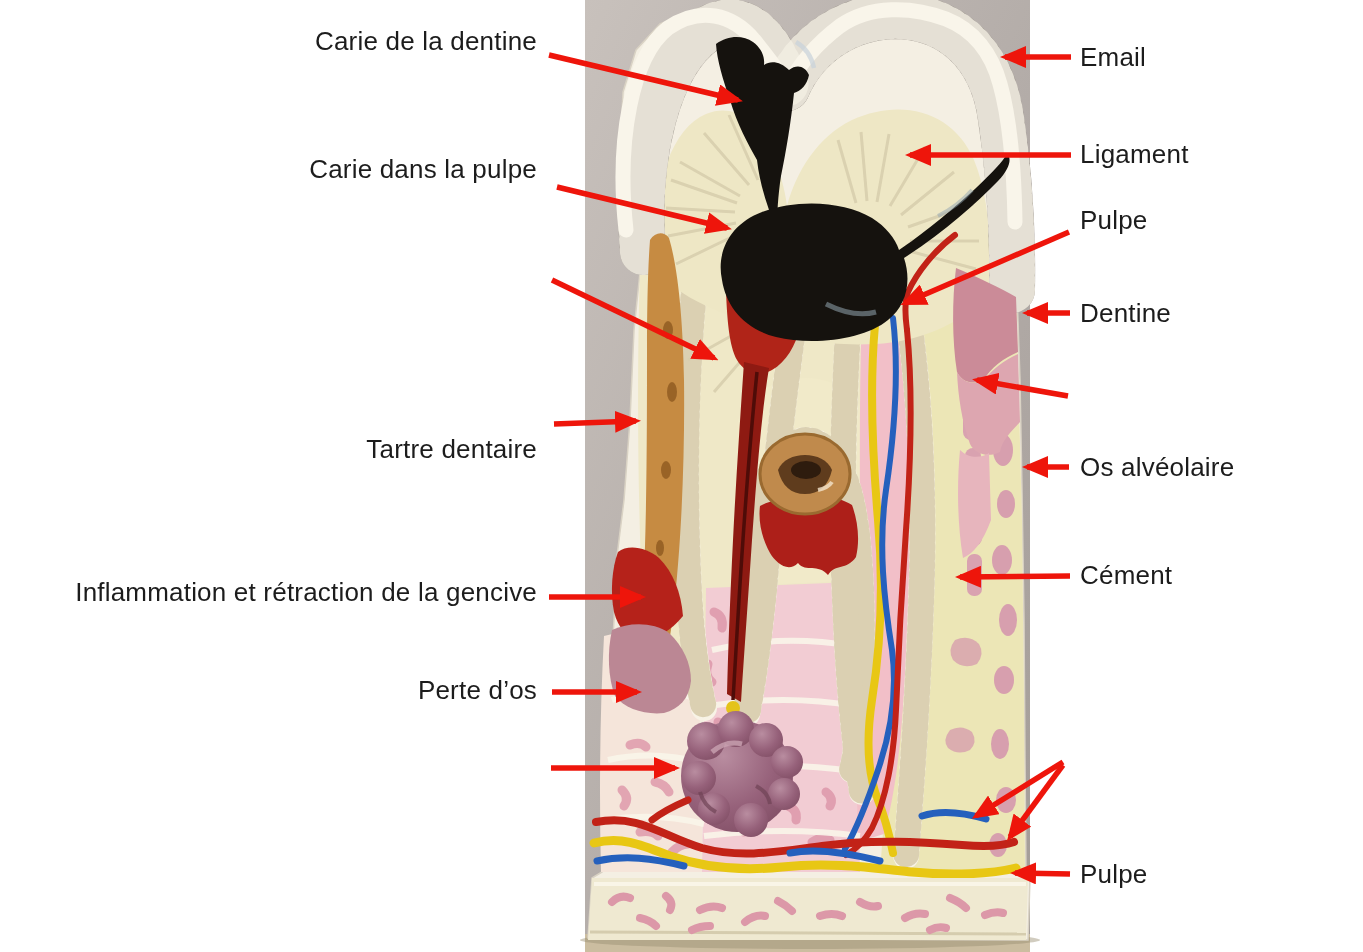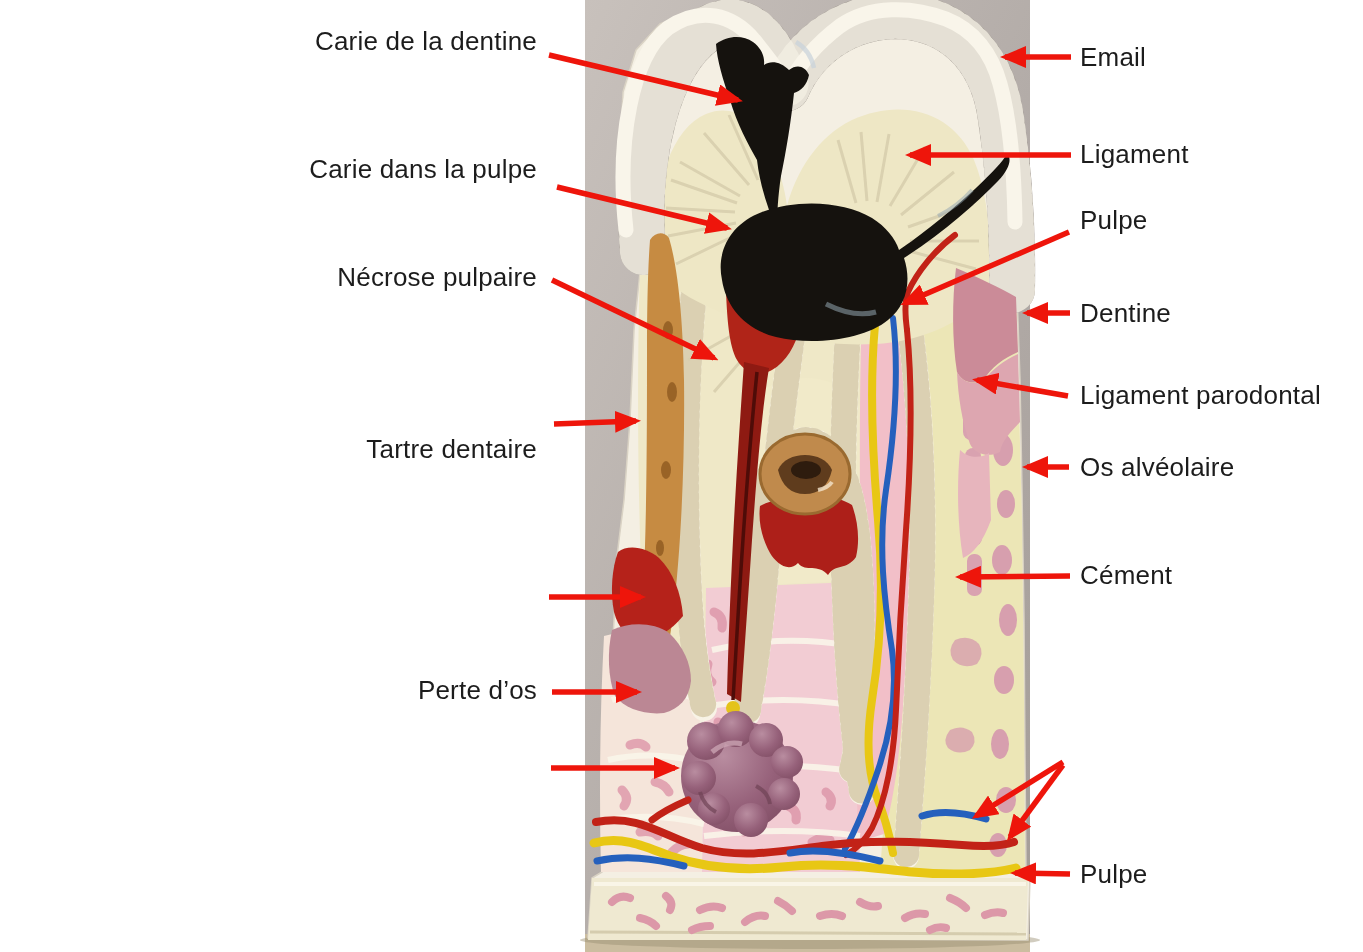--- a/index.html
+++ b/index.html
@@ -296,25 +296,24 @@
       <line x1="1069" y1="467" x2="1027" y2="467" marker-end="url(#ah)"></line>
       <line x1="1070" y1="576" x2="960" y2="577" marker-end="url(#ah)"></line>
       <line x1="1063" y1="762" x2="976" y2="816" marker-end="url(#ah)"></line>
       <line x1="1063" y1="765" x2="1010" y2="837" marker-end="url(#ah)"></line>
       <line x1="1070" y1="874" x2="1015" y2="873" marker-end="url(#ah)"></line>
     </g>
   </svg>
 
   <div class="lbl left" style="top:42px">Carie de la dentine</div>
   <div class="lbl left" style="top:170px">Carie dans la pulpe</div>
-  <div class="lbl left" style="top:278px">Nécrose pulpaire</div>
   <div class="lbl left" style="top:450px">Tartre dentaire</div>
+  <div class="lbl left" style="top:593px">Inflammation et rétraction de la gencive</div>
   <div class="lbl left" style="top:691px">Perte d’os</div>
 
   <div class="lbl right" style="top:58px">Email</div>
   <div class="lbl right" style="top:155px">Ligament</div>
   <div class="lbl right" style="top:221px">Pulpe</div>
   <div class="lbl right" style="top:314px">Dentine</div>
-  <div class="lbl right" style="top:396px">Ligament parodontal</div>
   <div class="lbl right" style="top:468px">Os alvéolaire</div>
   <div class="lbl right" style="top:576px">Cément</div>
   <div class="lbl right" style="top:875px">Pulpe</div>
 </div>
 
 </body></html>

